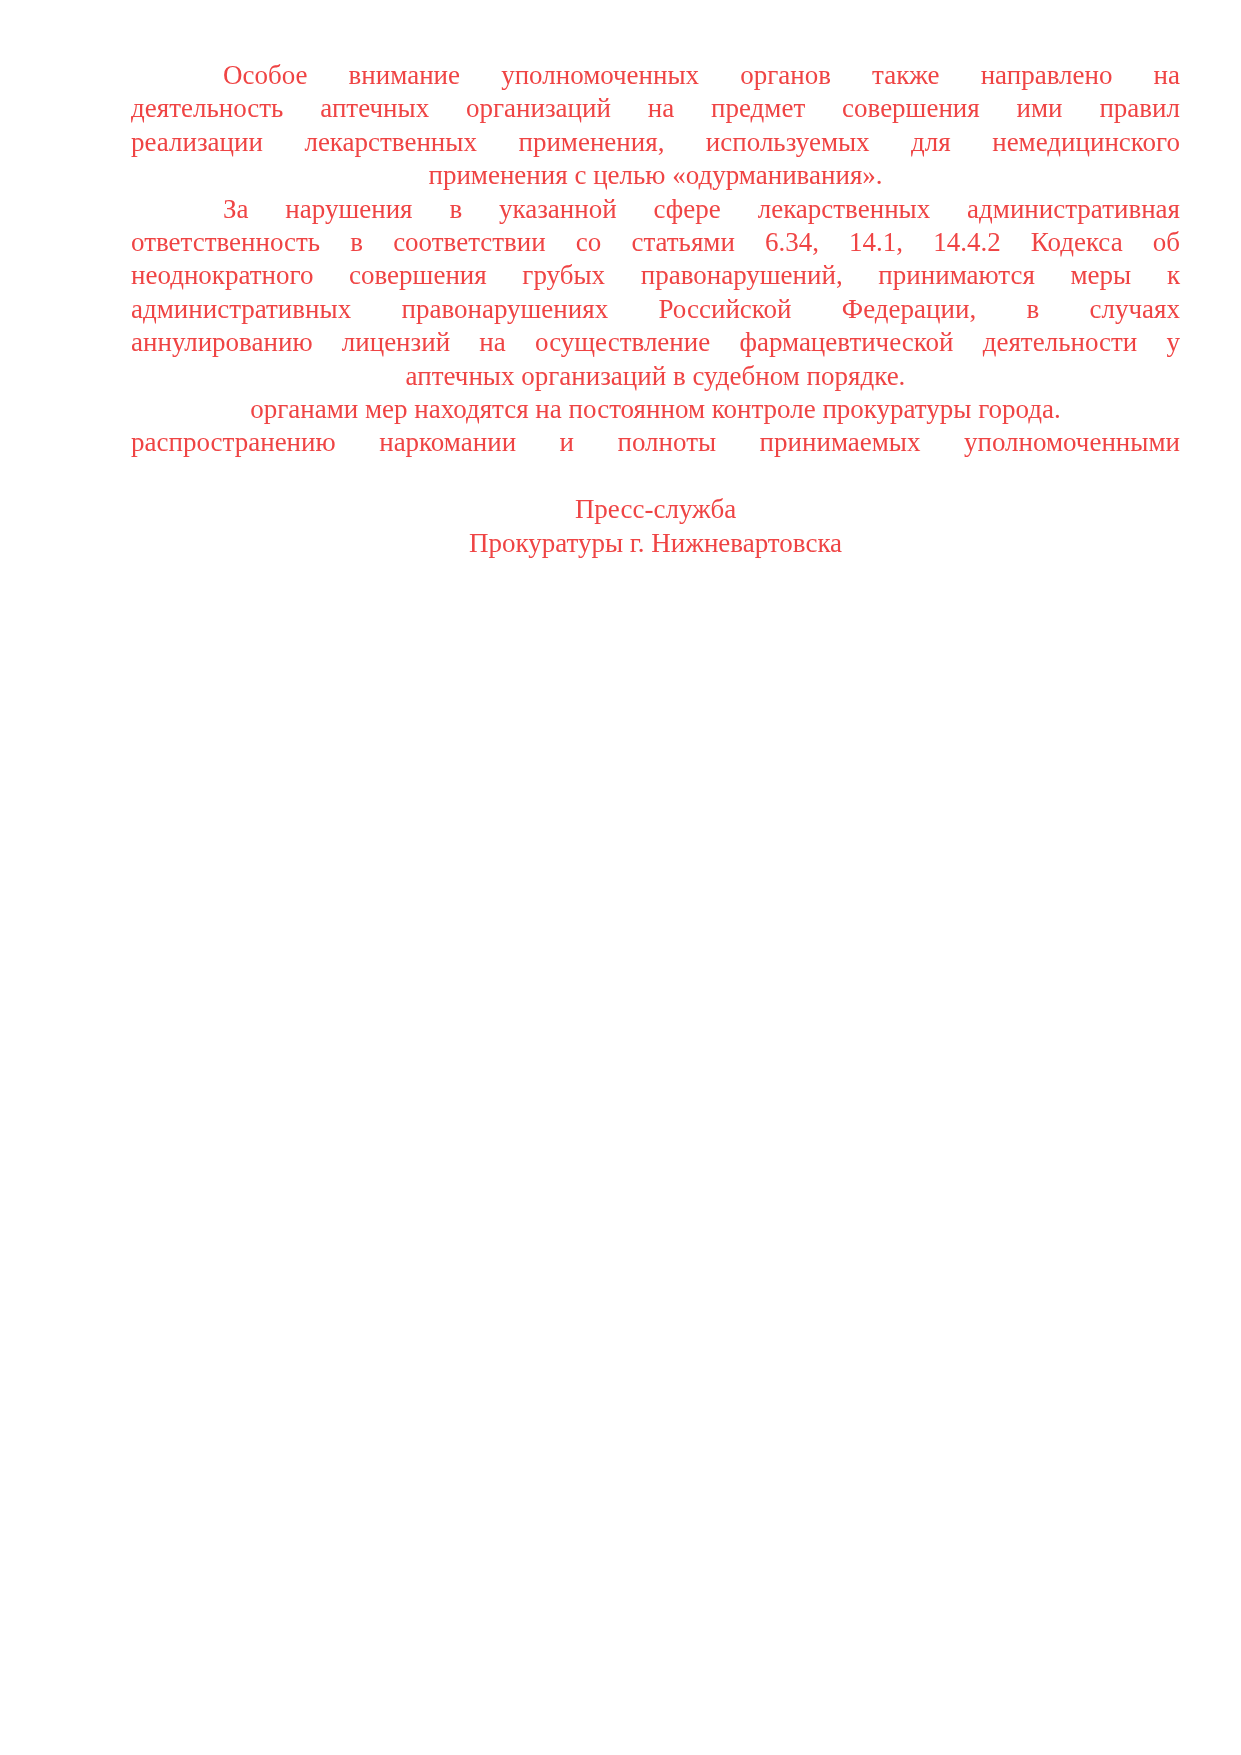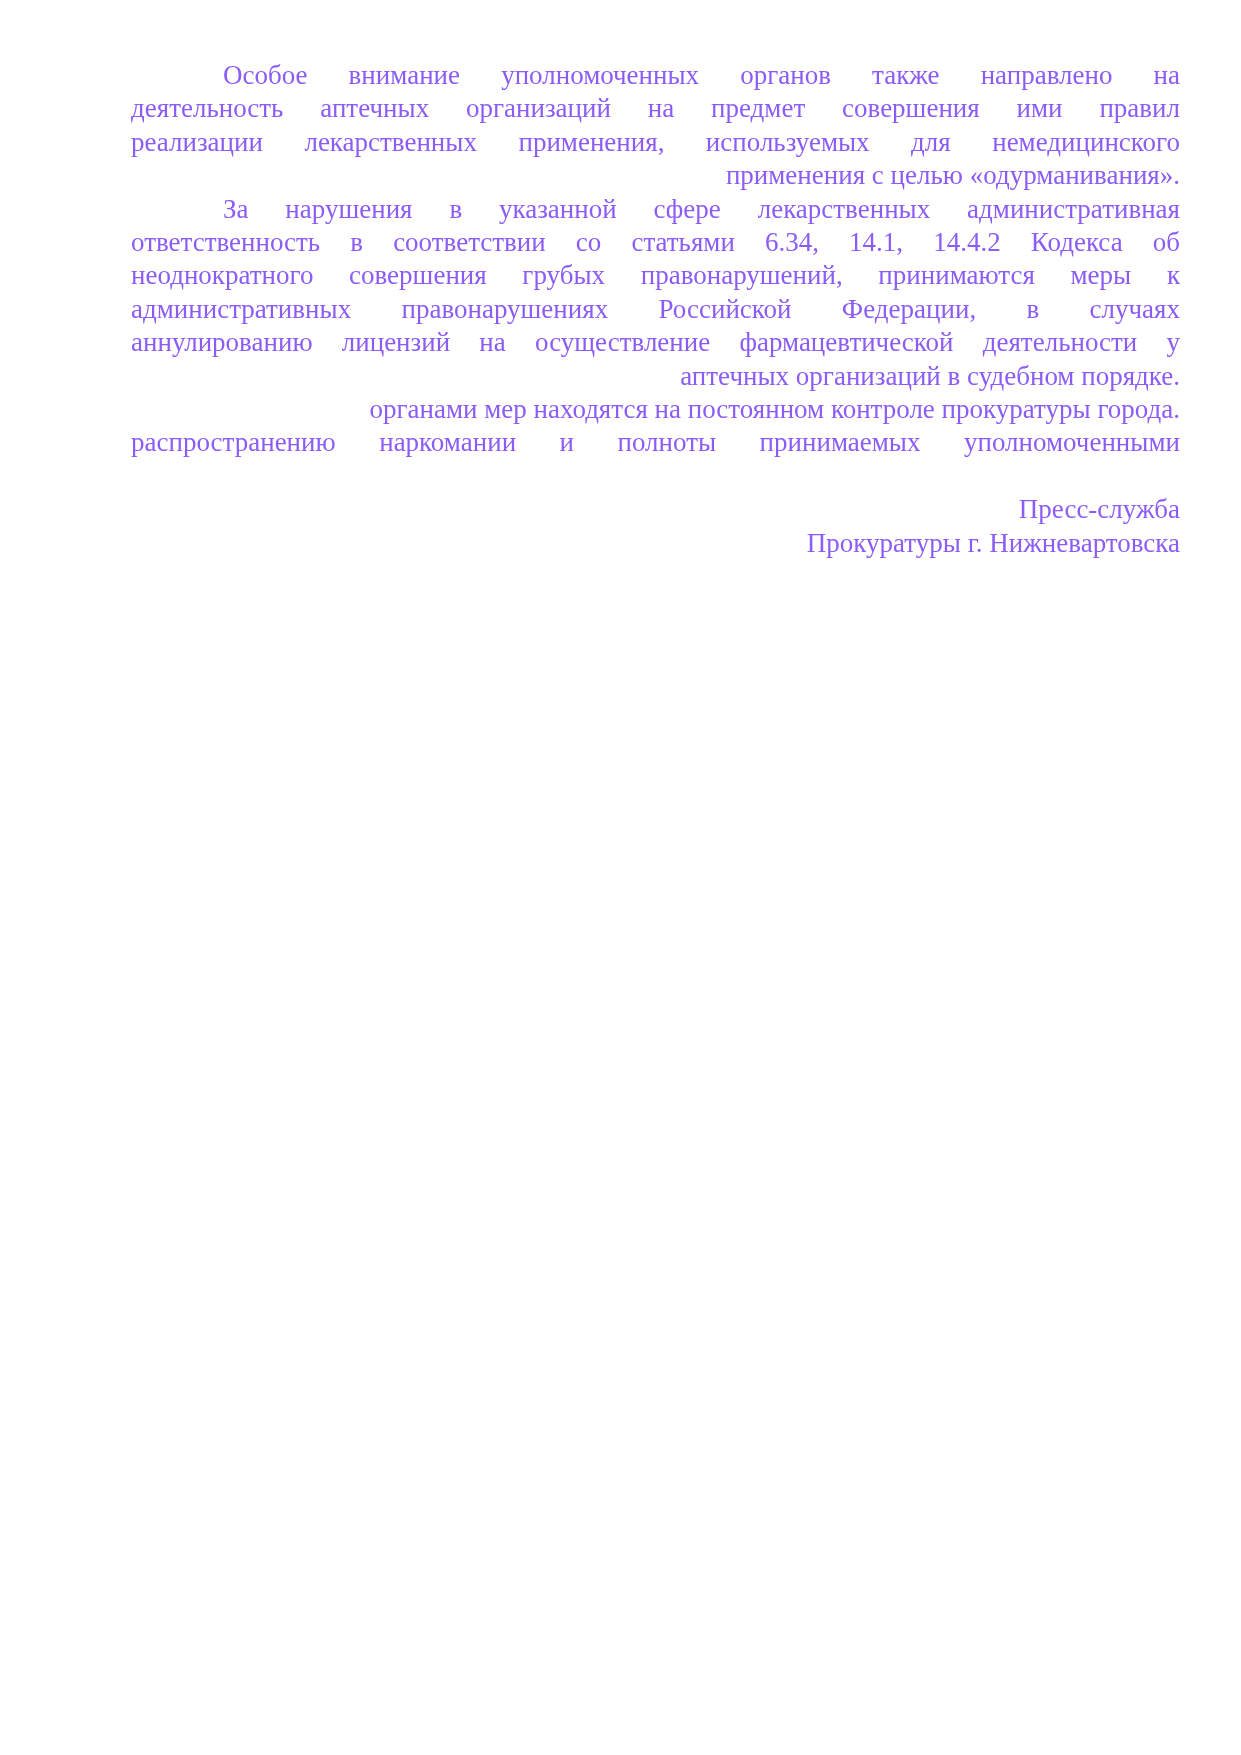--- a/index.html
+++ b/index.html
@@ -13,44 +13,44 @@
     overflow: hidden;
   }
   .content {
     position: absolute;
     left: 131px;
     top: 59px;
     width: 1049px;
     font-family: "Liberation Serif", "DejaVu Serif", serif;
     font-size: 27px;
     line-height: 33.4px;
-    color: #8b5cf6;
+    color: #ef4444;
   }
   .para { margin: 0; }
   .line {
     width: 100%;
   }
   
   .jline {
     text-align: justify;
     text-align-last: justify;
     white-space: normal;
   }
   
   .lastline {
-    text-align: right;
+    text-align: center;
   }
   
   .indent {
     text-indent: 92px;
   }
   .blank-line {
     height: 33.4px;
   }
-  .signature .line { text-align: right; }
+  .signature .line { text-align: center; }
 </style>
 </head>
 <body>
 
 <div class="page">
   <div class="content">
 
     <div class="para">
       <div class="line jline indent">Особое внимание уполномоченных органов также направлено на</div>
       <div class="line jline">деятельность аптечных организаций на предмет совершения ими правил</div>

